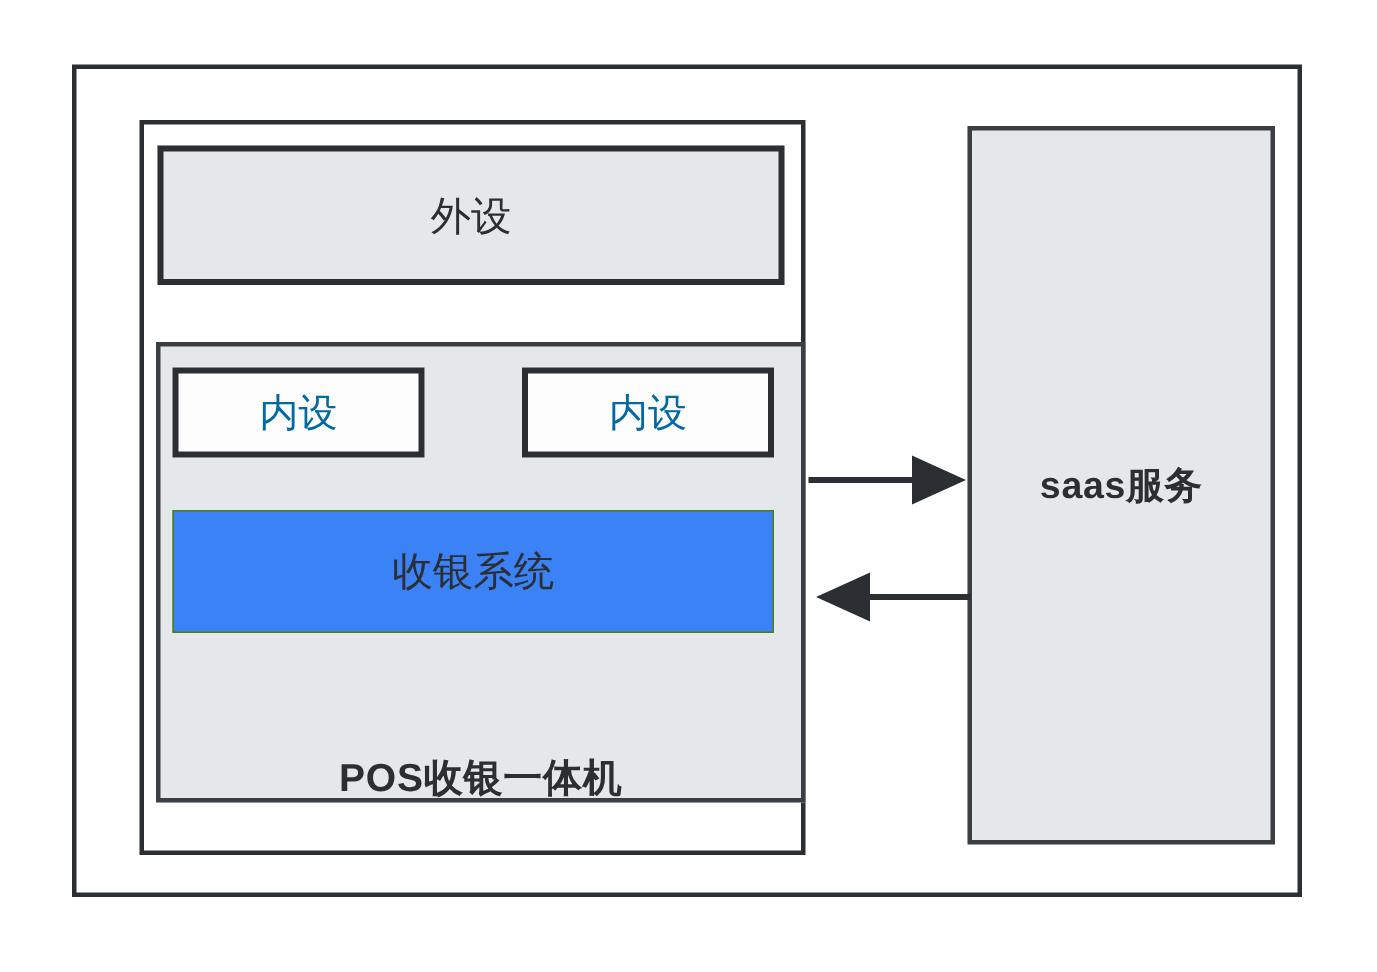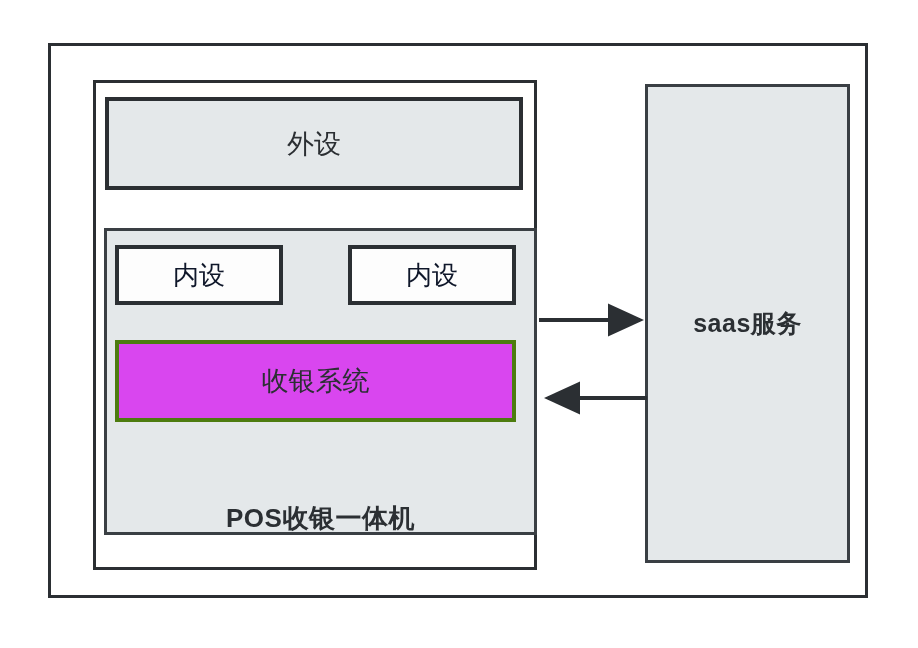--- a/index.html
+++ b/index.html
@@ -78,22 +78,22 @@
     width: 168px;
     height: 60px;
     border: 4px solid #2b2f33;
     background: #fdfdfd;
   }
   .box-cashier {
     left: 115px;
     top: 340px;
     width: 401px;
     height: 82px;
-    border: 4px solid #4d7c0f;
-    background: #d946ef;
+    border: 1px solid #4d7c0f;
+    background: #3b82f6;
   }
   .pos-caption {
     position: absolute;
     left: 104px;
     top: 462px;
     width: 433px;
     text-align: center;
     font-size: 26px;
     font-weight: bold;
     color: #2b2f33;
@@ -115,21 +115,21 @@
     letter-spacing: 0.5px;
   }
   .label-cn {
     font-size: 27px;
     font-weight: normal;
     color: #2b2f33;
   }
   .label-cn-small {
     font-size: 26px;
     font-weight: normal;
-    color: #0f172a;
+    color: #0369a1;
   }
   .arrows {
     position: absolute;
     left: 0;
     top: 0;
     width: 918px;
     height: 648px;
     pointer-events: none;
   }
 </style>

